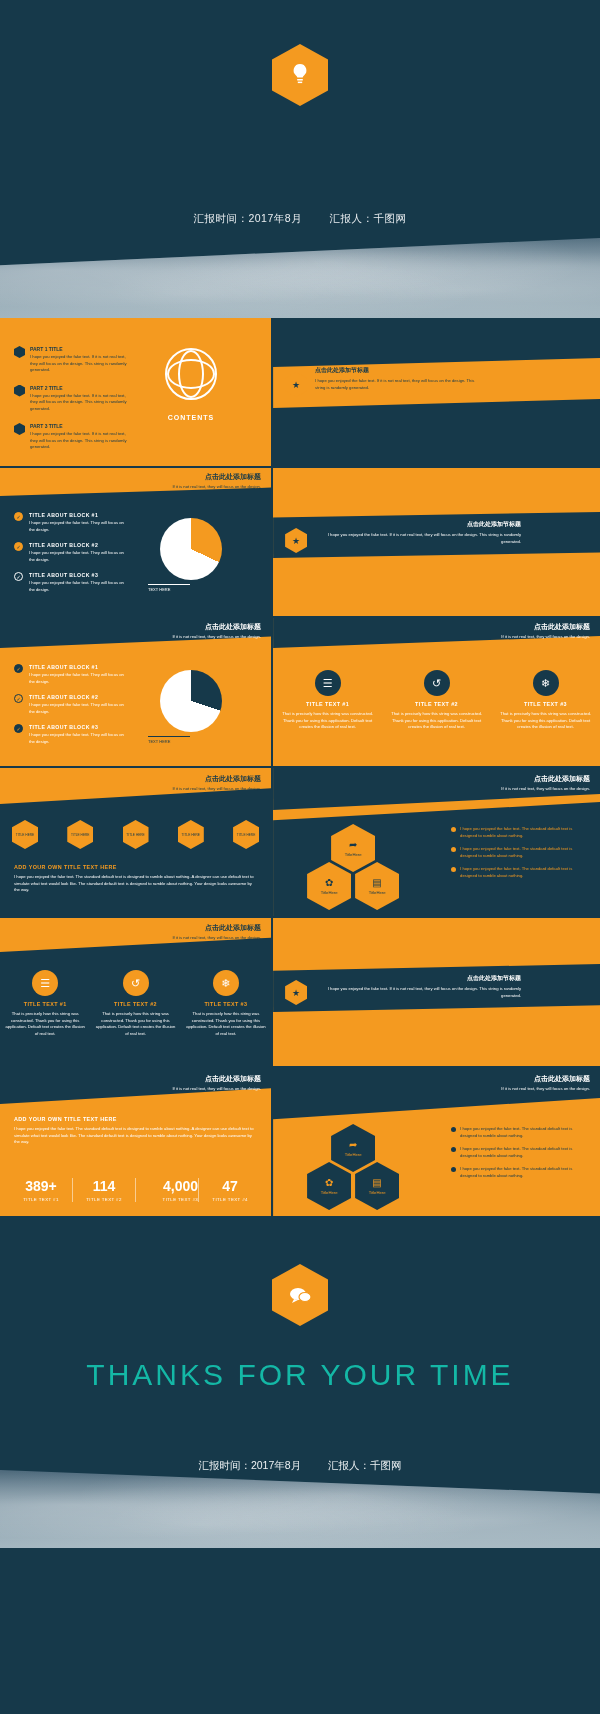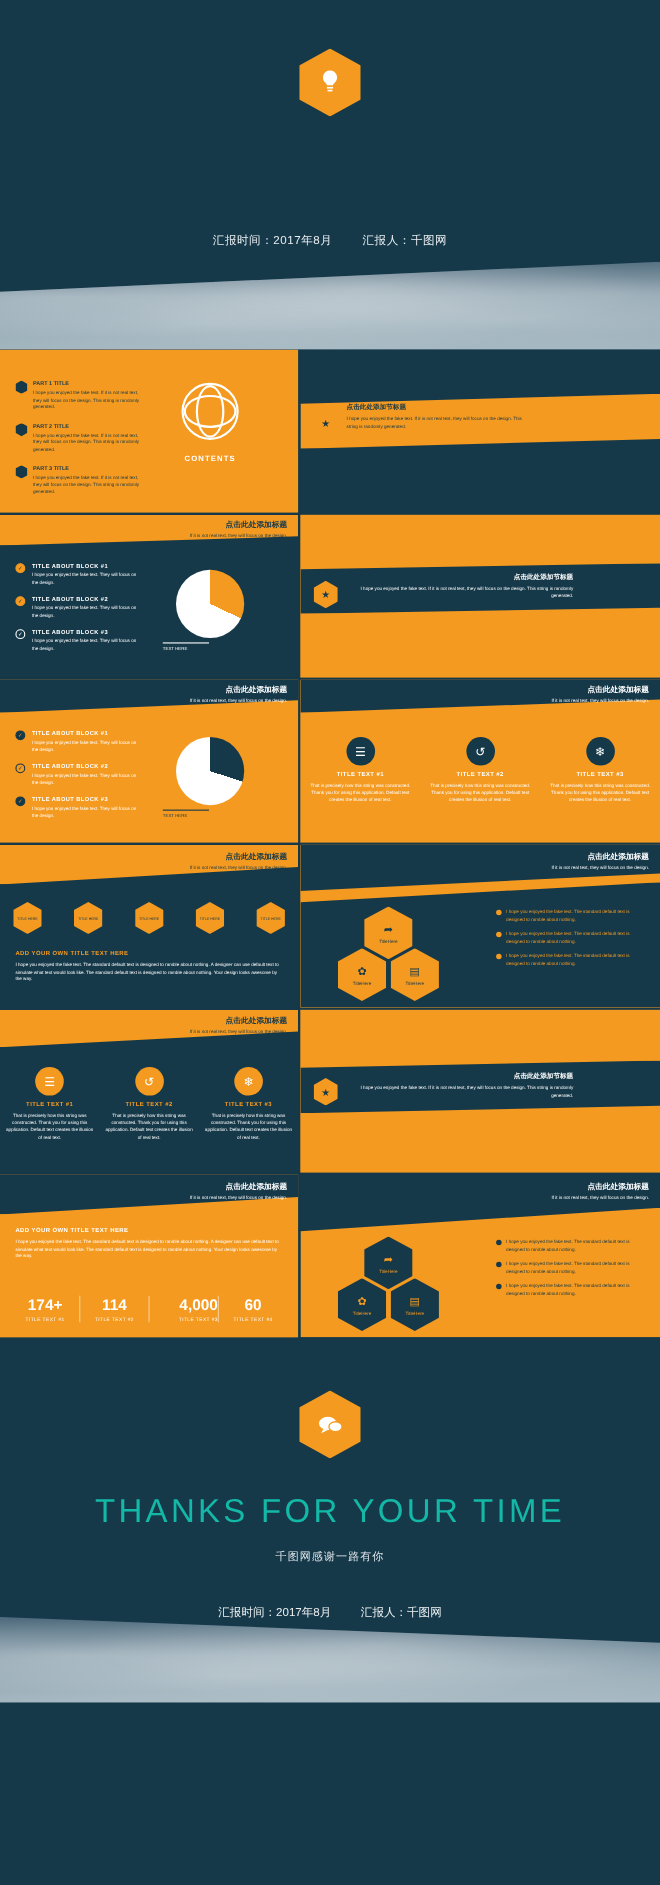--- a/index.html
+++ b/index.html
@@ -434,33 +434,33 @@
         <div style="position:absolute;right:10px;top:6px;text-align:right;">
           <div class="txt-w band-title">点击此处添加标题</div>
           <div class="txt-w band-sub" style="margin-top:2px;">If it is not real text, they will focus on the design.</div>
         </div>
         <div style="position:absolute;left:14px;right:14px;top:48px;">
           <div style="color:#fff;font-size:5.4px;font-weight:bold;letter-spacing:.4px;">ADD YOUR OWN TITLE TEXT HERE</div>
           <div class="tiny txt-w" style="margin-top:4px;">I hope you enjoyed the fake text. The standard default text is designed to ramble about nothing. A designer can use default text to simulate what text would look like. The standard default text is designed to ramble about nothing. Your design looks awesome by the way.</div>
         </div>
         <div style="position:absolute;left:10px;right:10px;bottom:14px;display:flex;">
           <div style="flex:1;text-align:center;border-right:1px solid rgba(255,255,255,.5);">
-            <div class="stat-num txt-w">174+</div>
+            <div class="stat-num txt-w">389+</div>
             <div class="stat-lab txt-w">TITLE TEXT #1</div>
           </div>
           <div style="flex:1;text-align:center;border-right:1px solid rgba(255,255,255,.5);">
             <div class="stat-num txt-w">114</div>
             <div class="stat-lab txt-w">TITLE TEXT #2</div>
           </div>
           <div style="flex:1;text-align:right;border-right:1px solid rgba(255,255,255,.5);">
             <div class="stat-num txt-w">4,000</div>
             <div class="stat-lab txt-w">TITLE TEXT #3</div>
           </div>
           <div style="flex:1;text-align:center;">
-            <div class="stat-num txt-w">60</div>
+            <div class="stat-num txt-w">47</div>
             <div class="stat-lab txt-w">TITLE TEXT #4</div>
           </div>
         </div>
       </div>
       <div class="gap-h"></div>
 
       <div class="slide w-right" style="height:148px;">
         <div class="cut-band orange" style="top:30px;bottom:0;clip-path:polygon(0 18%,100% 0,100% 100%,0 100%);"></div>
         <div style="position:absolute;right:10px;top:6px;text-align:right;">
           <div class="txt-w band-title">点击此处添加标题</div>
@@ -503,20 +503,19 @@
   <div class="thanks">
     <div class="thanks-texture"></div>
     <div class="hex thanks-hex">
       <svg width="24" height="20" viewBox="0 0 24 20" aria-hidden="true">
         <ellipse cx="10" cy="9" rx="8" ry="6" fill="#fff"></ellipse>
         <path d="M6 14l-2 4 6-3z" fill="#fff"></path>
         <ellipse cx="17" cy="12" rx="6" ry="4.5" fill="#fff" stroke="#f49a20" stroke-width="1.2"></ellipse>
       </svg>
     </div>
     <div class="thanks-title">THANKS FOR YOUR TIME</div>
-    <div class="thanks-sub">千图网感谢一路有你</div>
     <div class="thanks-meta">
       <span>汇报时间：2017年8月</span>
       <span>汇报人：千图网</span>
     </div>
   </div>
 
 </div>
 
 </body></html>

